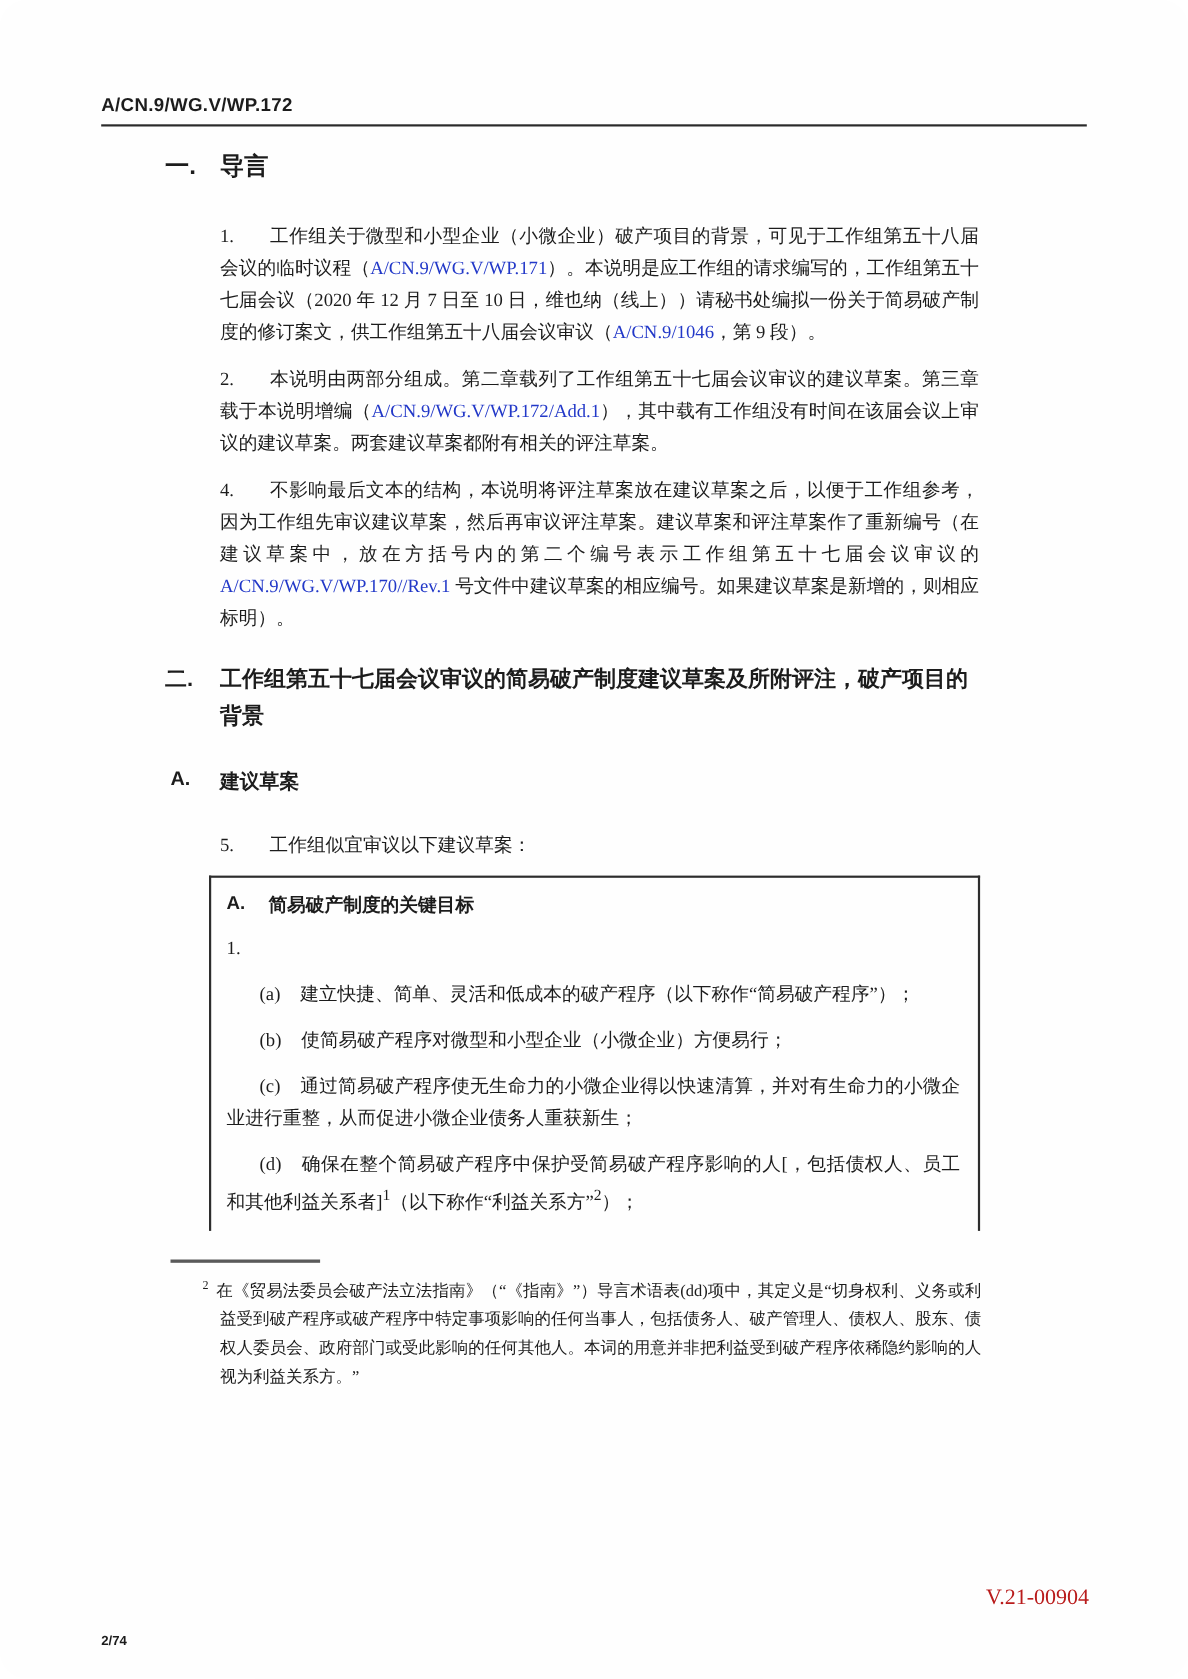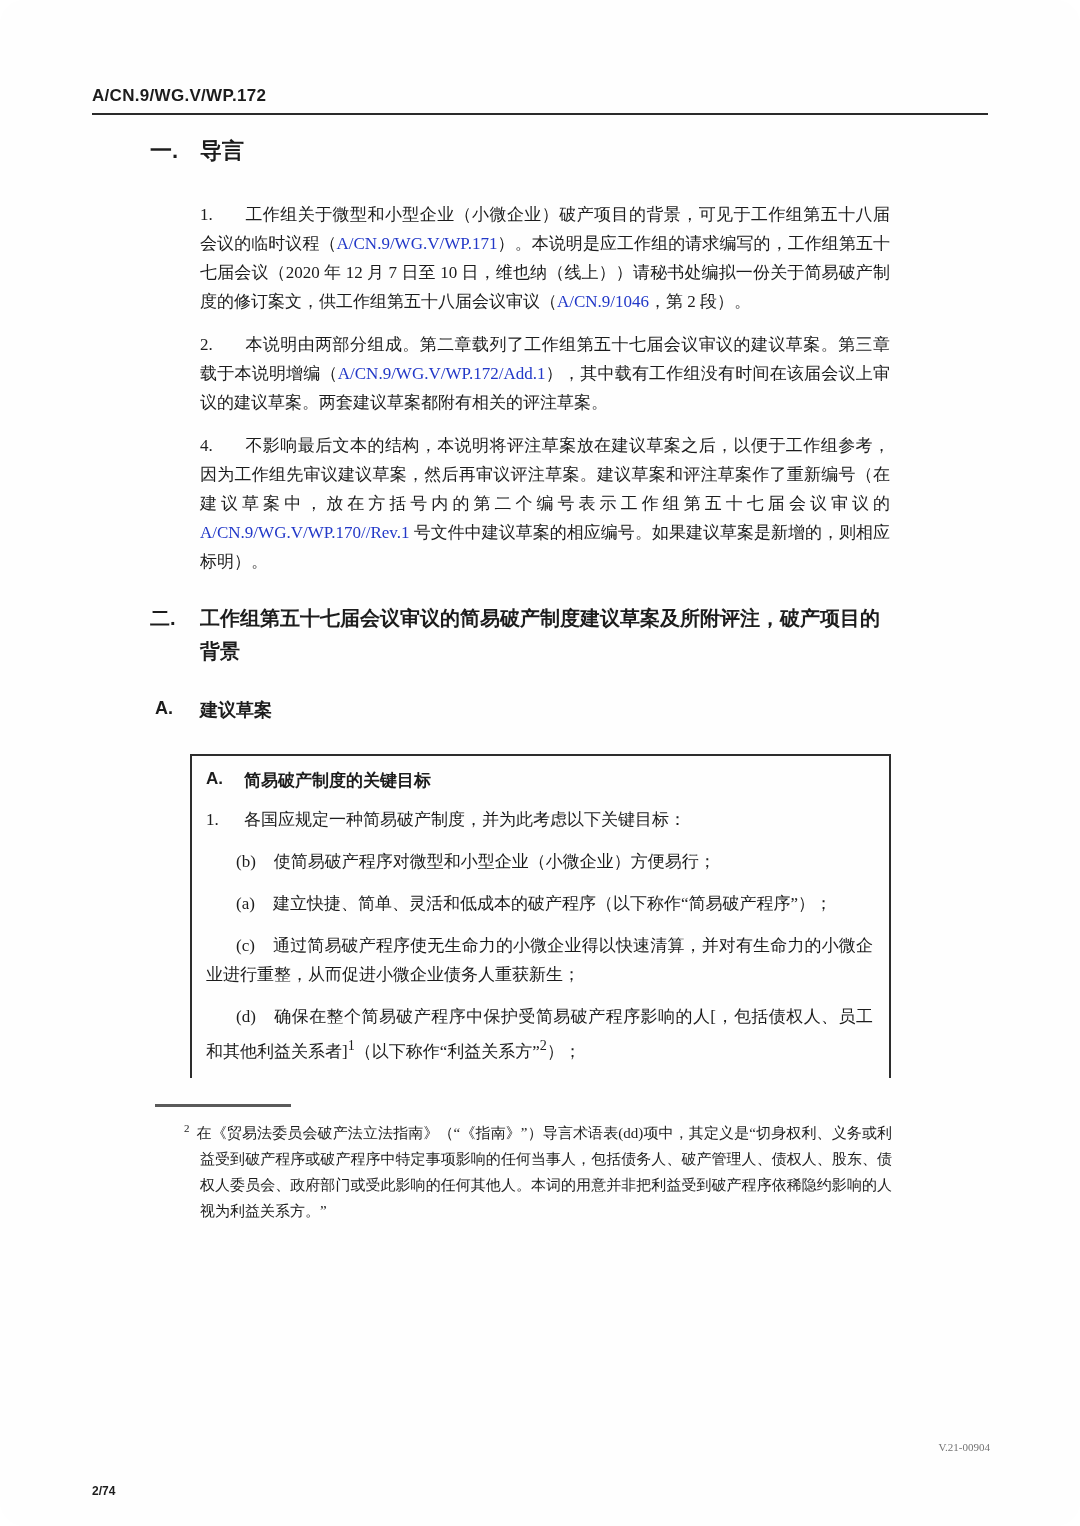--- a/index.html
+++ b/index.html
@@ -65,69 +65,69 @@
 
   .footnote { margin:0 0 7px 200px; width:692px;
     font-size:15px; line-height:26px; text-align:justify; text-justify:inter-character;
     text-indent:-16px; }
   .footnote sup { font-size:11px; line-height:1; margin-right:7px; }
   .fn-bold { font-family:"Liberation Sans", sans-serif; font-weight:bold; }
 
   .footer-left { position:absolute; left:92px; top:1484px;
     font-family:"Liberation Sans", sans-serif; font-weight:bold; font-size:12px; }
   .footer-right { position:absolute; right:90px; top:1441px;
-    font-size:11px; color:#737373; }
+    font-size:20px; color:#b91c1c; }
 
   a.doclink { color:var(--link-color); text-decoration:none; }
   sup { vertical-align:super; }
 </style>
 </head>
 <body>
 
 <div class="page">
 
   <div class="doc-symbol">A/CN.9/WG.V/WP.172</div>
   <div class="header-rule"></div>
 
   <div class="content">
 
     <div class="h1">
       <span class="num">一.</span>
       <span>导言</span>
     </div>
 
-    <p class="para"><span class="pnum">1.</span><span><span>工作组关于微型和小型企业（小微企业）破产项目的背景，可见于工作组第五十八届会议的临时议程（</span><a href="#" class="doclink">A/CN.9/WG.V/WP.171</a><span>）。本说明是应工作组的请求编写的，工作组第五十七届会议（2020 年 12 月 7 日至 10 日，维也纳（线上））请秘书处编拟一份关于简易破产制度的修订案文，供工作组第五十八届会议审议（</span><a href="#" class="doclink">A/CN.9/1046</a><span>，第 2 段）。</span></span></p>
+    <p class="para"><span class="pnum">1.</span><span><span>工作组关于微型和小型企业（小微企业）破产项目的背景，可见于工作组第五十八届会议的临时议程（</span><a href="#" class="doclink">A/CN.9/WG.V/WP.171</a><span>）。本说明是应工作组的请求编写的，工作组第五十七届会议（2020 年 12 月 7 日至 10 日，维也纳（线上））请秘书处编拟一份关于简易破产制度的修订案文，供工作组第五十八届会议审议（</span><a href="#" class="doclink">A/CN.9/1046</a><span>，第 9 段）。</span></span></p>
 
     <p class="para"><span class="pnum">2.</span><span><span>本说明由两部分组成。第二章载列了工作组第五十七届会议审议的建议草案。第三章载于本说明增编（</span><a href="#" class="doclink">A/CN.9/WG.V/WP.172/Add.1</a><span>），其中载有工作组没有时间在该届会议上审议的建议草案。两套建议草案都附有相关的评注草案。</span></span></p>
 
 
     <p class="para"><span class="pnum">4.</span><span><span>不影响最后文本的结构，本说明将评注草案放在建议草案之后，以便于工作组参考，因为工作组先审议建议草案，然后再审议评注草案。建议草案和评注草案作了重新编号（在建议草案中，放在方括号内的第二个编号表示工作组第五十七届会议审议的 </span><a href="#" class="doclink">A/CN.9/WG.V/WP.170//Rev.1</a><span> 号文件中建议草案的相应编号。如果建议草案是新增的，则相应标明）。</span></span></p>
 
     <div class="h2">
       <span class="num">二.</span>
       <span>工作组第五十七届会议审议的简易破产制度建议草案及所附评注，破产项目的背景</span>
     </div>
 
     <div class="h3">
       <span class="num">A.</span>
       <span>建议草案</span>
     </div>
 
+    <p class="para para-5"><span class="pnum">5.</span><span>工作组似宜审议以下建议草案：</span></p>
 
     <div class="rec-box">
       <div class="box-heading">
         <span class="num">A.</span>
         <span>简易破产制度的关键目标</span>
       </div>
       <div class="box-item">
         <span class="num">1.</span>
-        <span>各国应规定一种简易破产制度，并为此考虑以下关键目标：</span>
       </div>
+      <p class="box-sub"><span class="sub-label">(a)</span><span><span>建立快捷、简单、灵活和低成本的破产程序（以下称作“简易破产程序”）；</span></span></p>
       <p class="box-sub"><span class="sub-label">(b)</span><span><span>使简易破产程序对微型和小型企业（小微企业）方便易行；</span></span></p>
-      <p class="box-sub"><span class="sub-label">(a)</span><span><span>建立快捷、简单、灵活和低成本的破产程序（以下称作“简易破产程序”）；</span></span></p>
       <p class="box-sub"><span class="sub-label">(c)</span><span><span>通过简易破产程序使无生命力的小微企业得以快速清算，并对有生命力的小微企业进行重整，从而促进小微企业债务人重获新生；</span></span></p>
       <p class="box-sub"><span class="sub-label">(d)</span><span><span>确保在整个简易破产程序中保护受简易破产程序影响的人[，包括债权人、员工和其他利益关系者]</span><sup>1</sup><span>（以下称作“利益关系方”</span><sup>2</sup><span>）；</span></span></p>
     </div>
 
     <div class="fn-sep"></div>
 
 
     <p class="footnote"><sup>2</sup><span><span>在《贸易法委员会破产法立法指南》（“《指南》”）导言术语表(dd)项中，其定义是“切身权利、义务或利益受到破产程序或破产程序中特定事项影响的任何当事人，包括债务人、破产管理人、债权人、股东、债权人委员会、政府部门或受此影响的任何其他人。本词的用意并非把利益受到破产程序依稀隐约影响的人视为利益关系方。”</span></span></p>
 
   </div>

